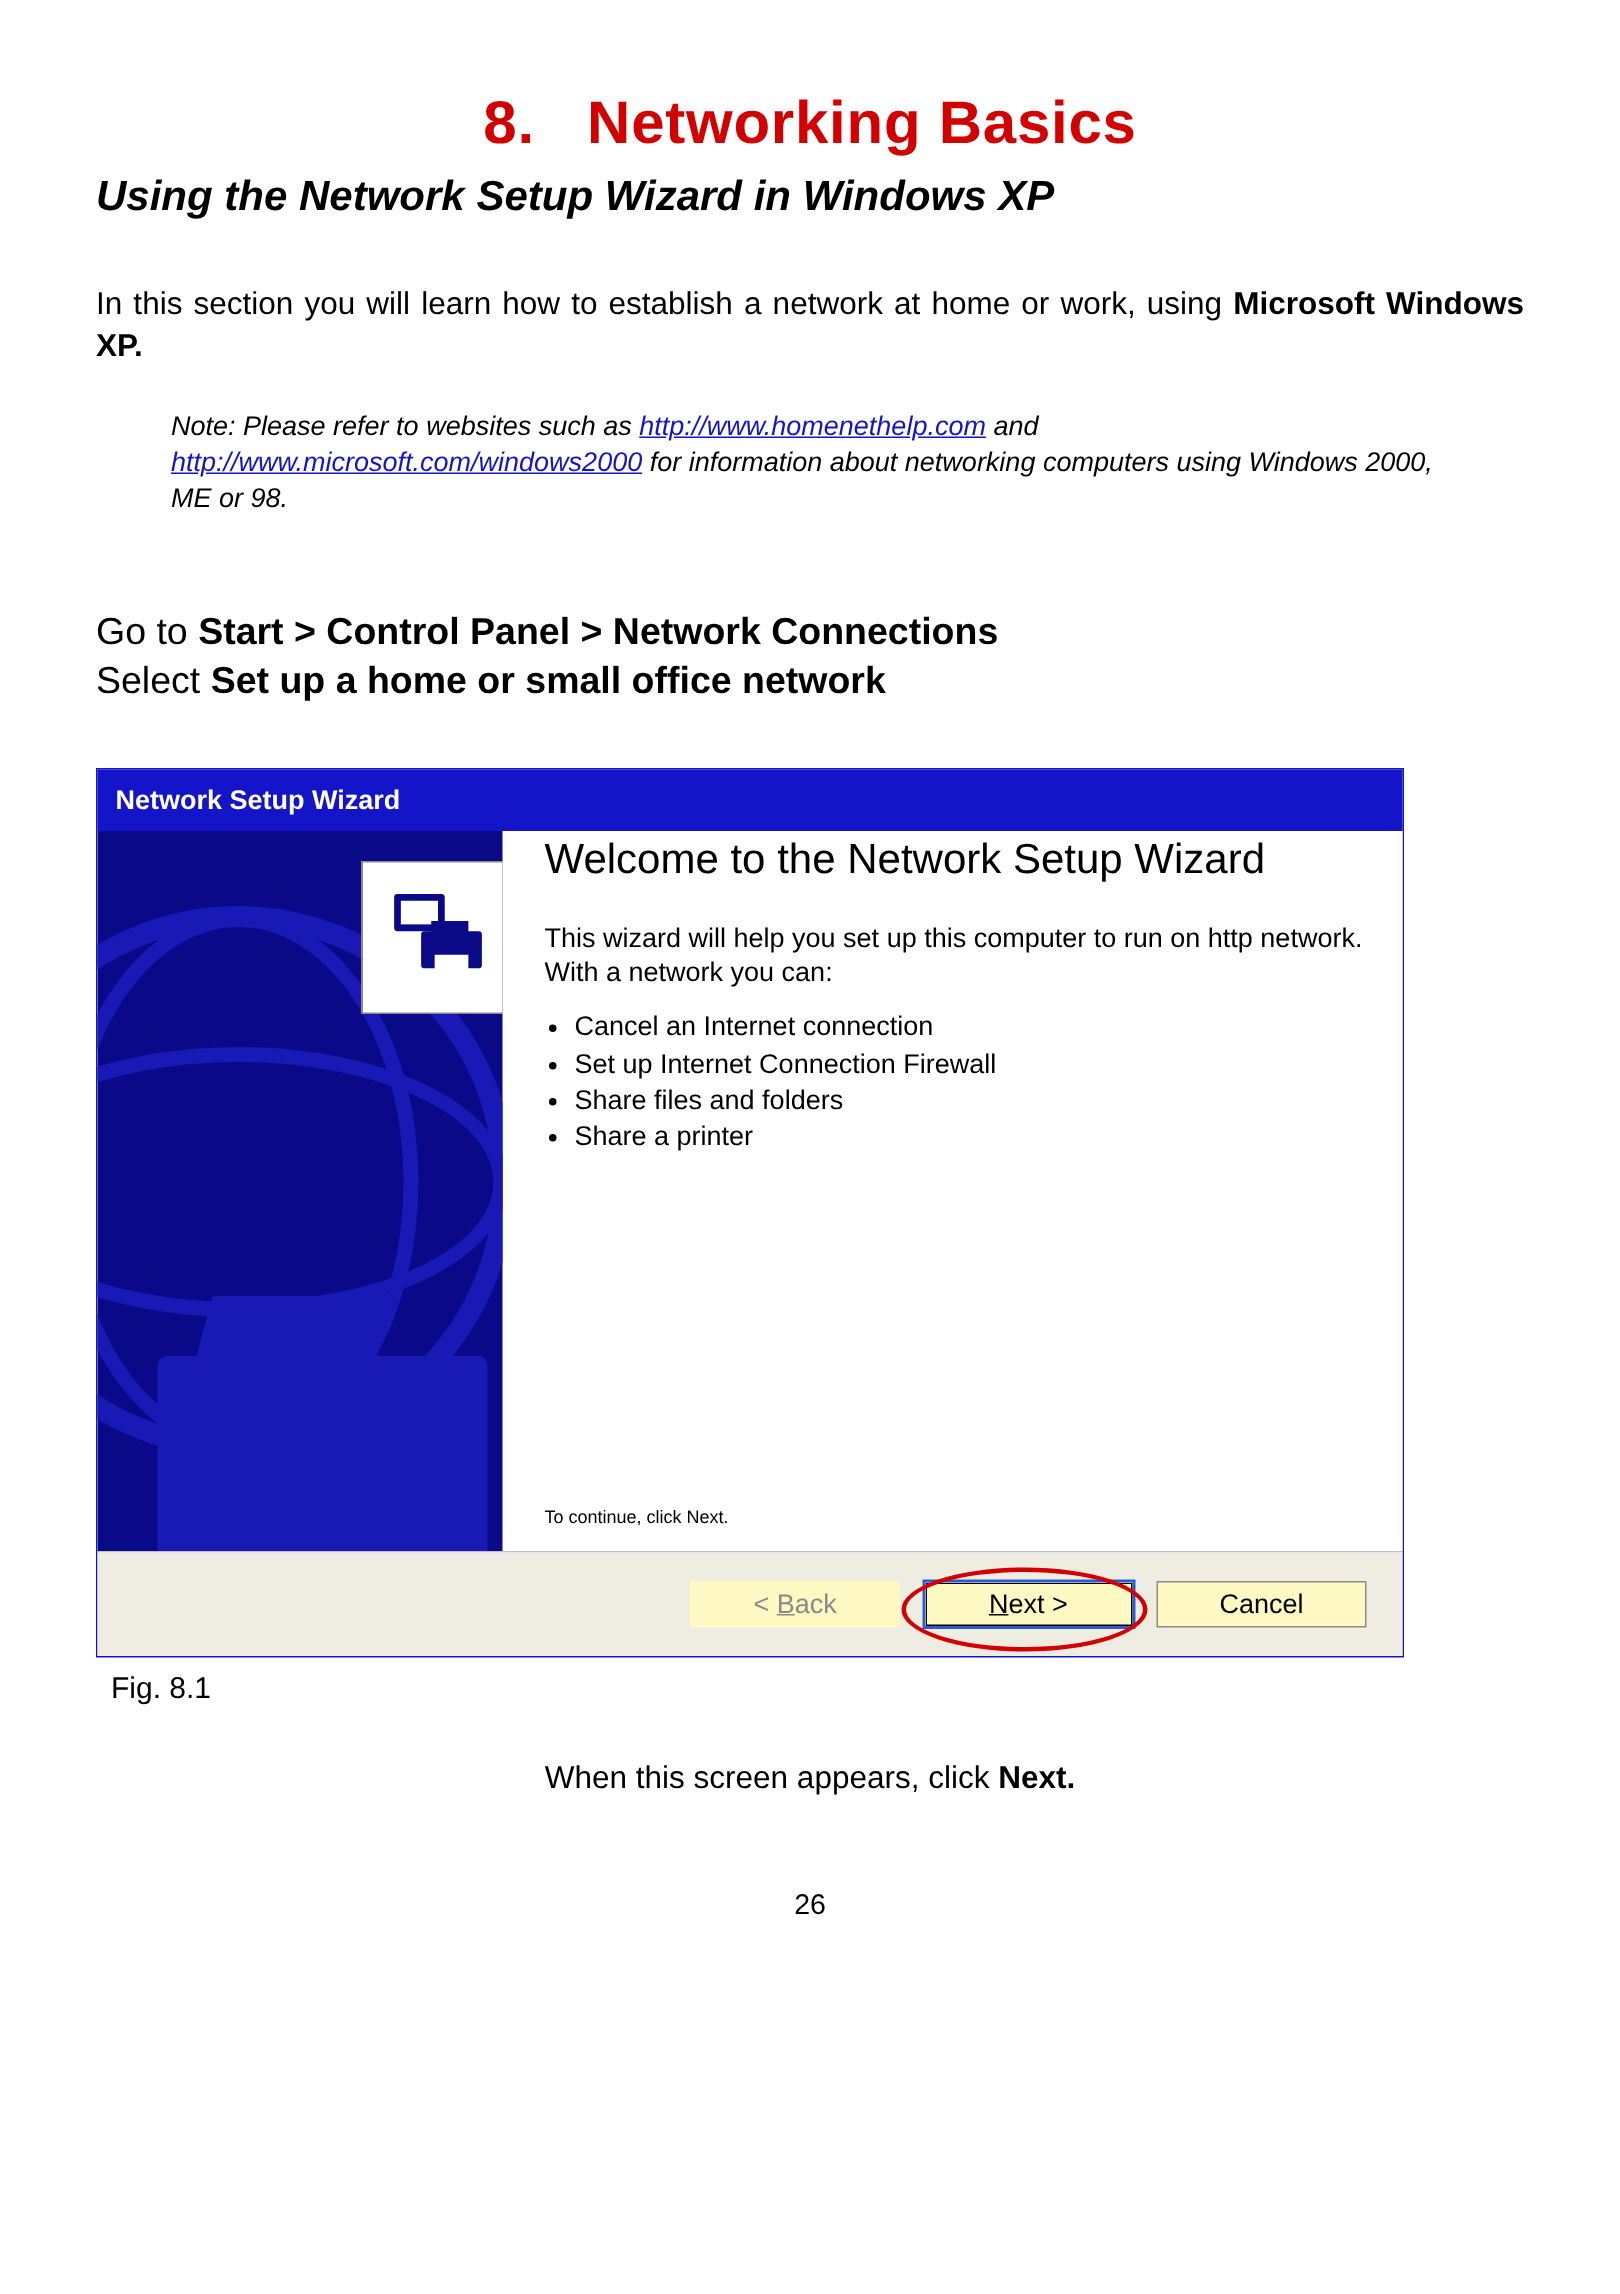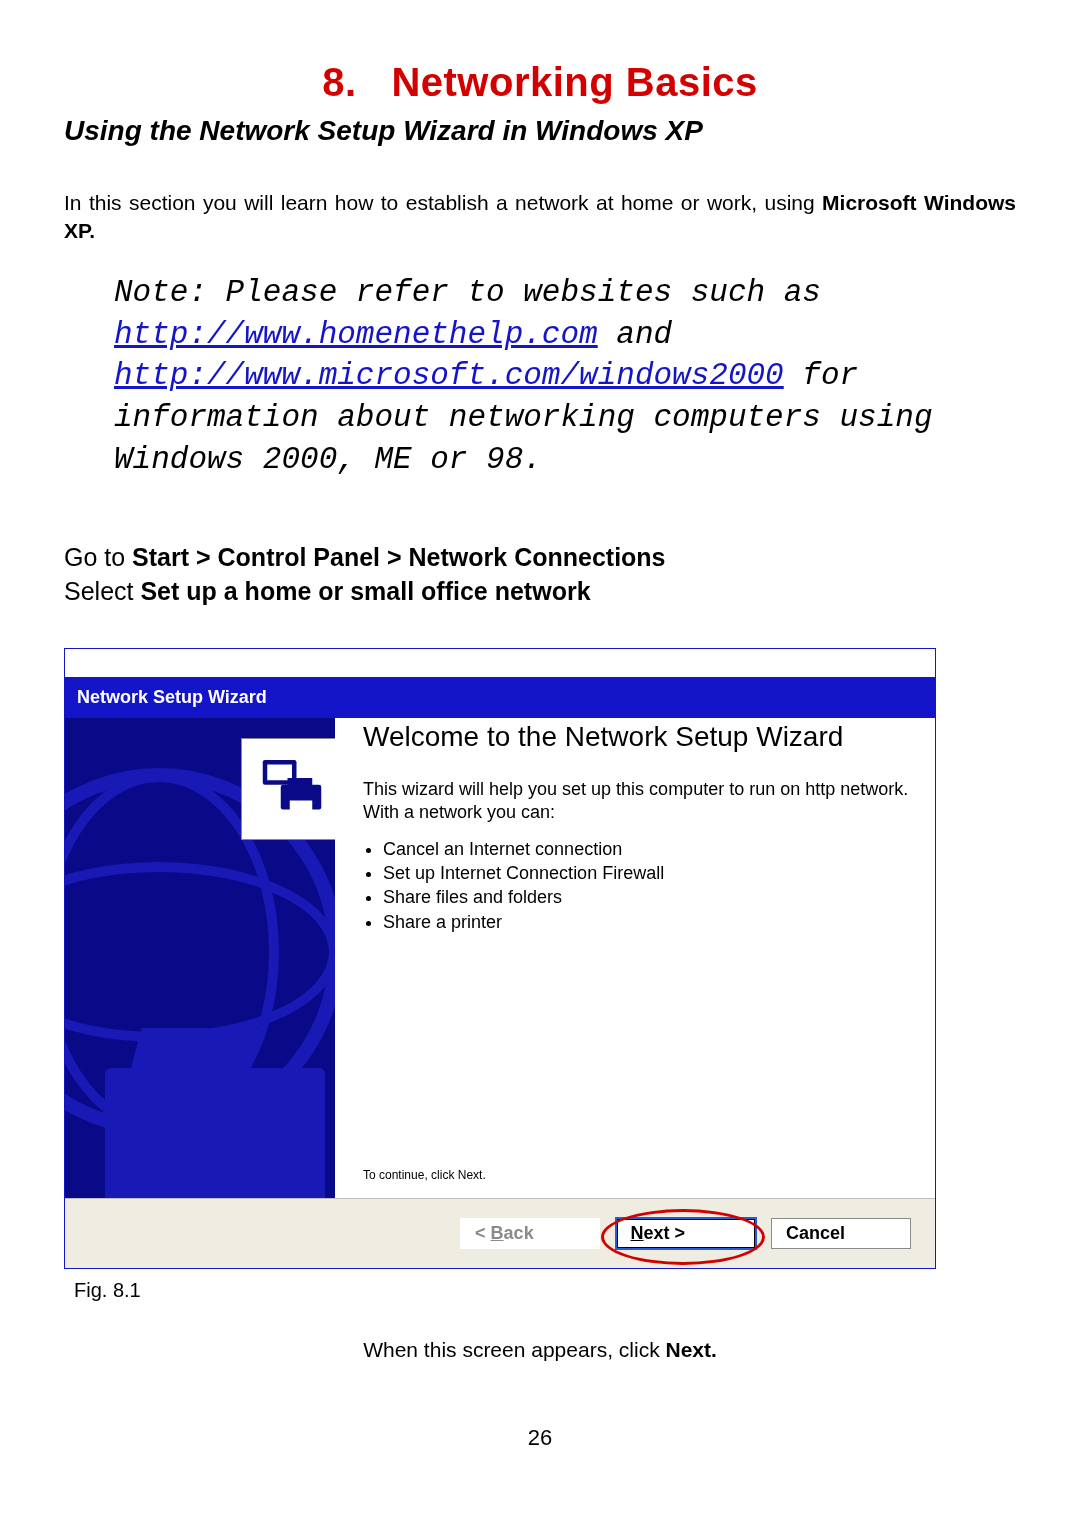--- a/index.html
+++ b/index.html
@@ -30,25 +30,24 @@
     margin: 0 0 42px 0;
   }
   .body-text {
     font-size: 21px;
     line-height: 1.35;
     margin: 0 0 26px 0;
     text-align: justify;
   }
   .note-block {
     font-style: italic;
-    font-size: 31px;
+    font-size: 18px;
     line-height: 1.35;
     margin: 0 0 60px 0;
     padding: 0 40px 0 50px;
-    font-family: Liberation Mono, monospace;
   }
   .note-block a { color: #1414c8; text-decoration: underline; }
   .instr {
     font-size: 25px;
     line-height: 1.35;
     margin: 0 0 40px 0;
   }
   .bold { font-weight: bold; }
   .wizard-frame {
     border: 1px solid #1414c8;
@@ -57,21 +56,20 @@
     width: 870px;
     font-family: Tahoma, Arial, sans-serif;
   }
   .wiz-titlebar {
     background: #1414c8;
     color: #fff;
     font-weight: bold;
     font-size: 18px;
     padding: 10px 12px;
     font-family: Tahoma, Arial, sans-serif;
-    margin-top: 28px;
   }
   .wiz-body {
     display: flex;
     background: #fff;
   }
   .wiz-side {
     width: 270px;
     background: #0a0a88;
     position: relative;
     height: 480px;
@@ -154,26 +152,25 @@
     background: #efece1;
     padding: 18px 24px;
     text-align: right;
   }
   .wiz-btn {
     display: inline-block;
     min-width: 110px;
     padding: 4px 14px;
     font-size: 18px;
     font-family: Tahoma, Arial, sans-serif;
-    background: #ffffff;
+    background: #fef9c3;
     border: 1px solid #8a8a8a;
-    text-align: left;
+    text-align: center;
     margin-left: 10px;
     position: relative;
-    font-weight: bold;
   }
   .wiz-btn.disabled { color: #8a8a8a; border-color: transparent; }
   .wiz-btn.default {
     border: 2px solid #2a5bd7;
     box-shadow: inset 0 0 0 1px #000;
   }
   .red-ring {
     position: absolute;
     left: -16px; top: -10px;
     width: 158px; height: 50px;
@@ -181,21 +178,21 @@
     border-radius: 50%;
     pointer-events: none;
   }
   .fig-caption {
     font-size: 20px;
     margin: 10px 0 34px 10px;
     font-family: Arial, Helvetica, sans-serif;
   }
   .page-num {
     text-align: center;
-    font-size: 22px;
+    font-size: 19px;
     margin-top: 60px;
   }
   u.accesskey { text-decoration: underline; }
 </style>
 </head>
 <body>
 
 <div class="page">
 
   <h1 class="section-heading">

